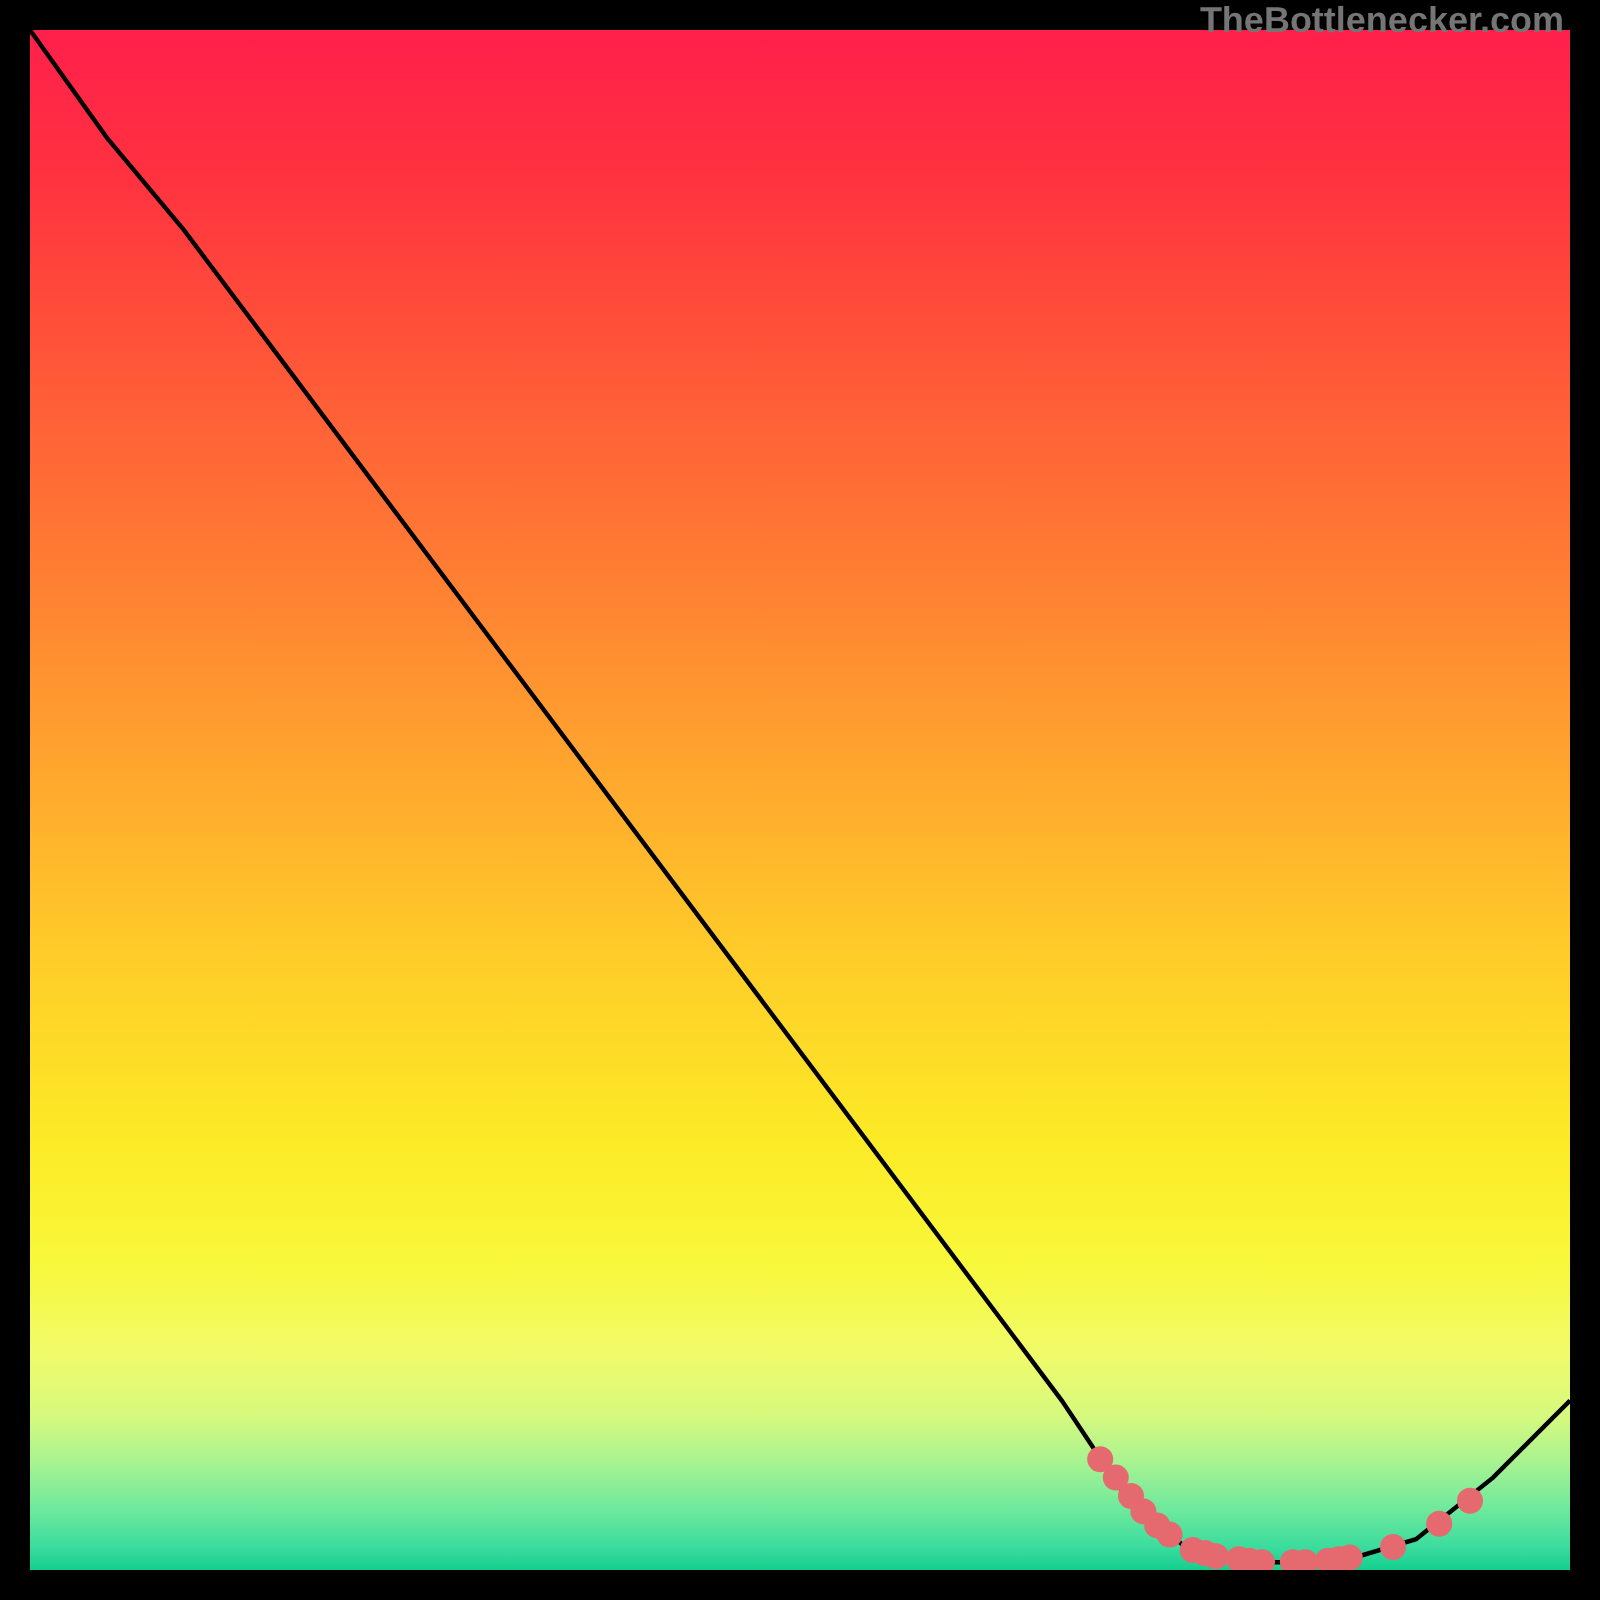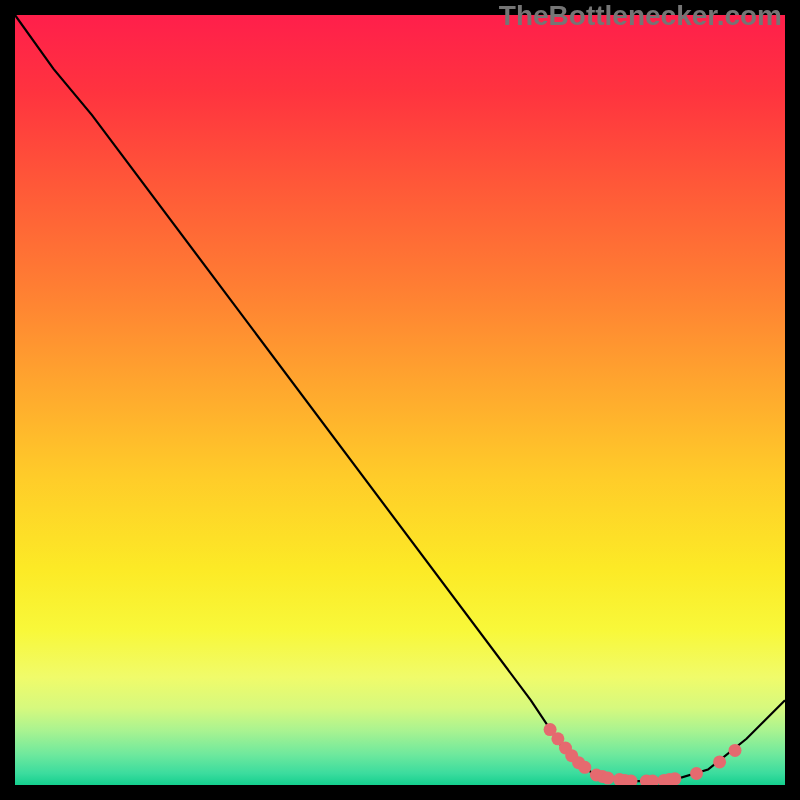--- a/index.html
+++ b/index.html
@@ -16,21 +16,21 @@
     top: 15px;
     width: 770px;
     height: 770px;
     background: #000;
   }
   .attribution {
     position: absolute;
     top: 0px;
     right: 18px;
     font-family: Arial, Helvetica, sans-serif;
-    font-size: 28px;
+    font-size: 18px;
     font-weight: bold;
     color: #757575;
     z-index: 10;
   }
   svg {
     position: absolute;
     left: 15px;
     top: 15px;
   }
 </style>

